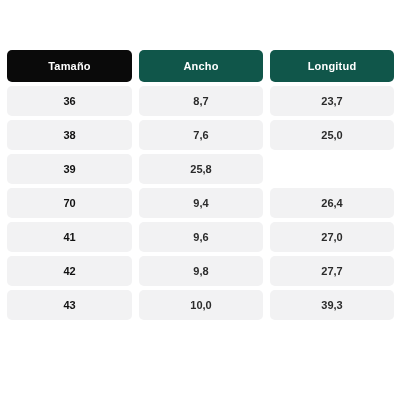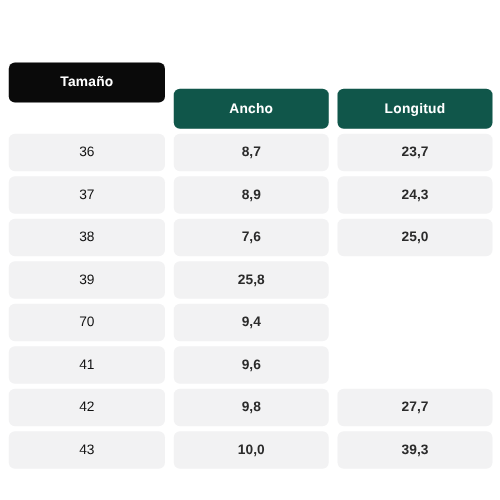--- a/index.html
+++ b/index.html
@@ -59,33 +59,32 @@
     font-size: 11px;
     font-weight: bold;
     letter-spacing: 0.2px;
     color: #ffffff;
   }
   .header-cell-size {
     background: #0a0a0a;
   }
   .header-cell-teal {
     background: #10564a;
-    margin-top: 21px;
   }
 
   
   .body-row .cell {
     height: 30px;
     background: #f2f2f3;
     font-size: 11px;
     color: #2b2b2b;
     font-weight: bold;
   }
   .body-row .cell.col-0 {
-    font-weight: normal;
+    font-weight: bold;
     color: #111111;
   }
 </style>
 </head>
 <body>
 
 <div class="page">
 
   <div class="size-table">
 
@@ -94,45 +93,42 @@
       <div class="cell col-1 header-cell-teal">Ancho</div>
       <div class="cell col-2 header-cell-teal">Longitud</div>
     </div>
 
     <div class="table-row body-row">
       <div class="cell col-0">36</div>
       <div class="cell col-1">8,7</div>
       <div class="cell col-2">23,7</div>
     </div>
 
-    <div class="table-row body-row">
-      <div class="cell col-0">37</div>
-      <div class="cell col-1">8,9</div>
-      <div class="cell col-2">24,3</div>
-    </div>
 
     <div class="table-row body-row">
       <div class="cell col-0">38</div>
       <div class="cell col-1">7,6</div>
       <div class="cell col-2">25,0</div>
     </div>
 
     <div class="table-row body-row">
       <div class="cell col-0">39</div>
       <div class="cell col-2">25,8</div>
     </div>
 
     <div class="table-row body-row">
       <div class="cell col-0">70</div>
       <div class="cell col-1">9,4</div>
+      <div class="cell col-2">26,4</div>
     </div>
 
     <div class="table-row body-row">
       <div class="cell col-0">41</div>
       <div class="cell col-1">9,6</div>
+      <div class="cell col-2">27,0</div>
     </div>
 
     <div class="table-row body-row">
       <div class="cell col-0">42</div>
       <div class="cell col-1">9,8</div>
       <div class="cell col-2">27,7</div>
     </div>
 
     <div class="table-row body-row">
       <div class="cell col-0">43</div>

